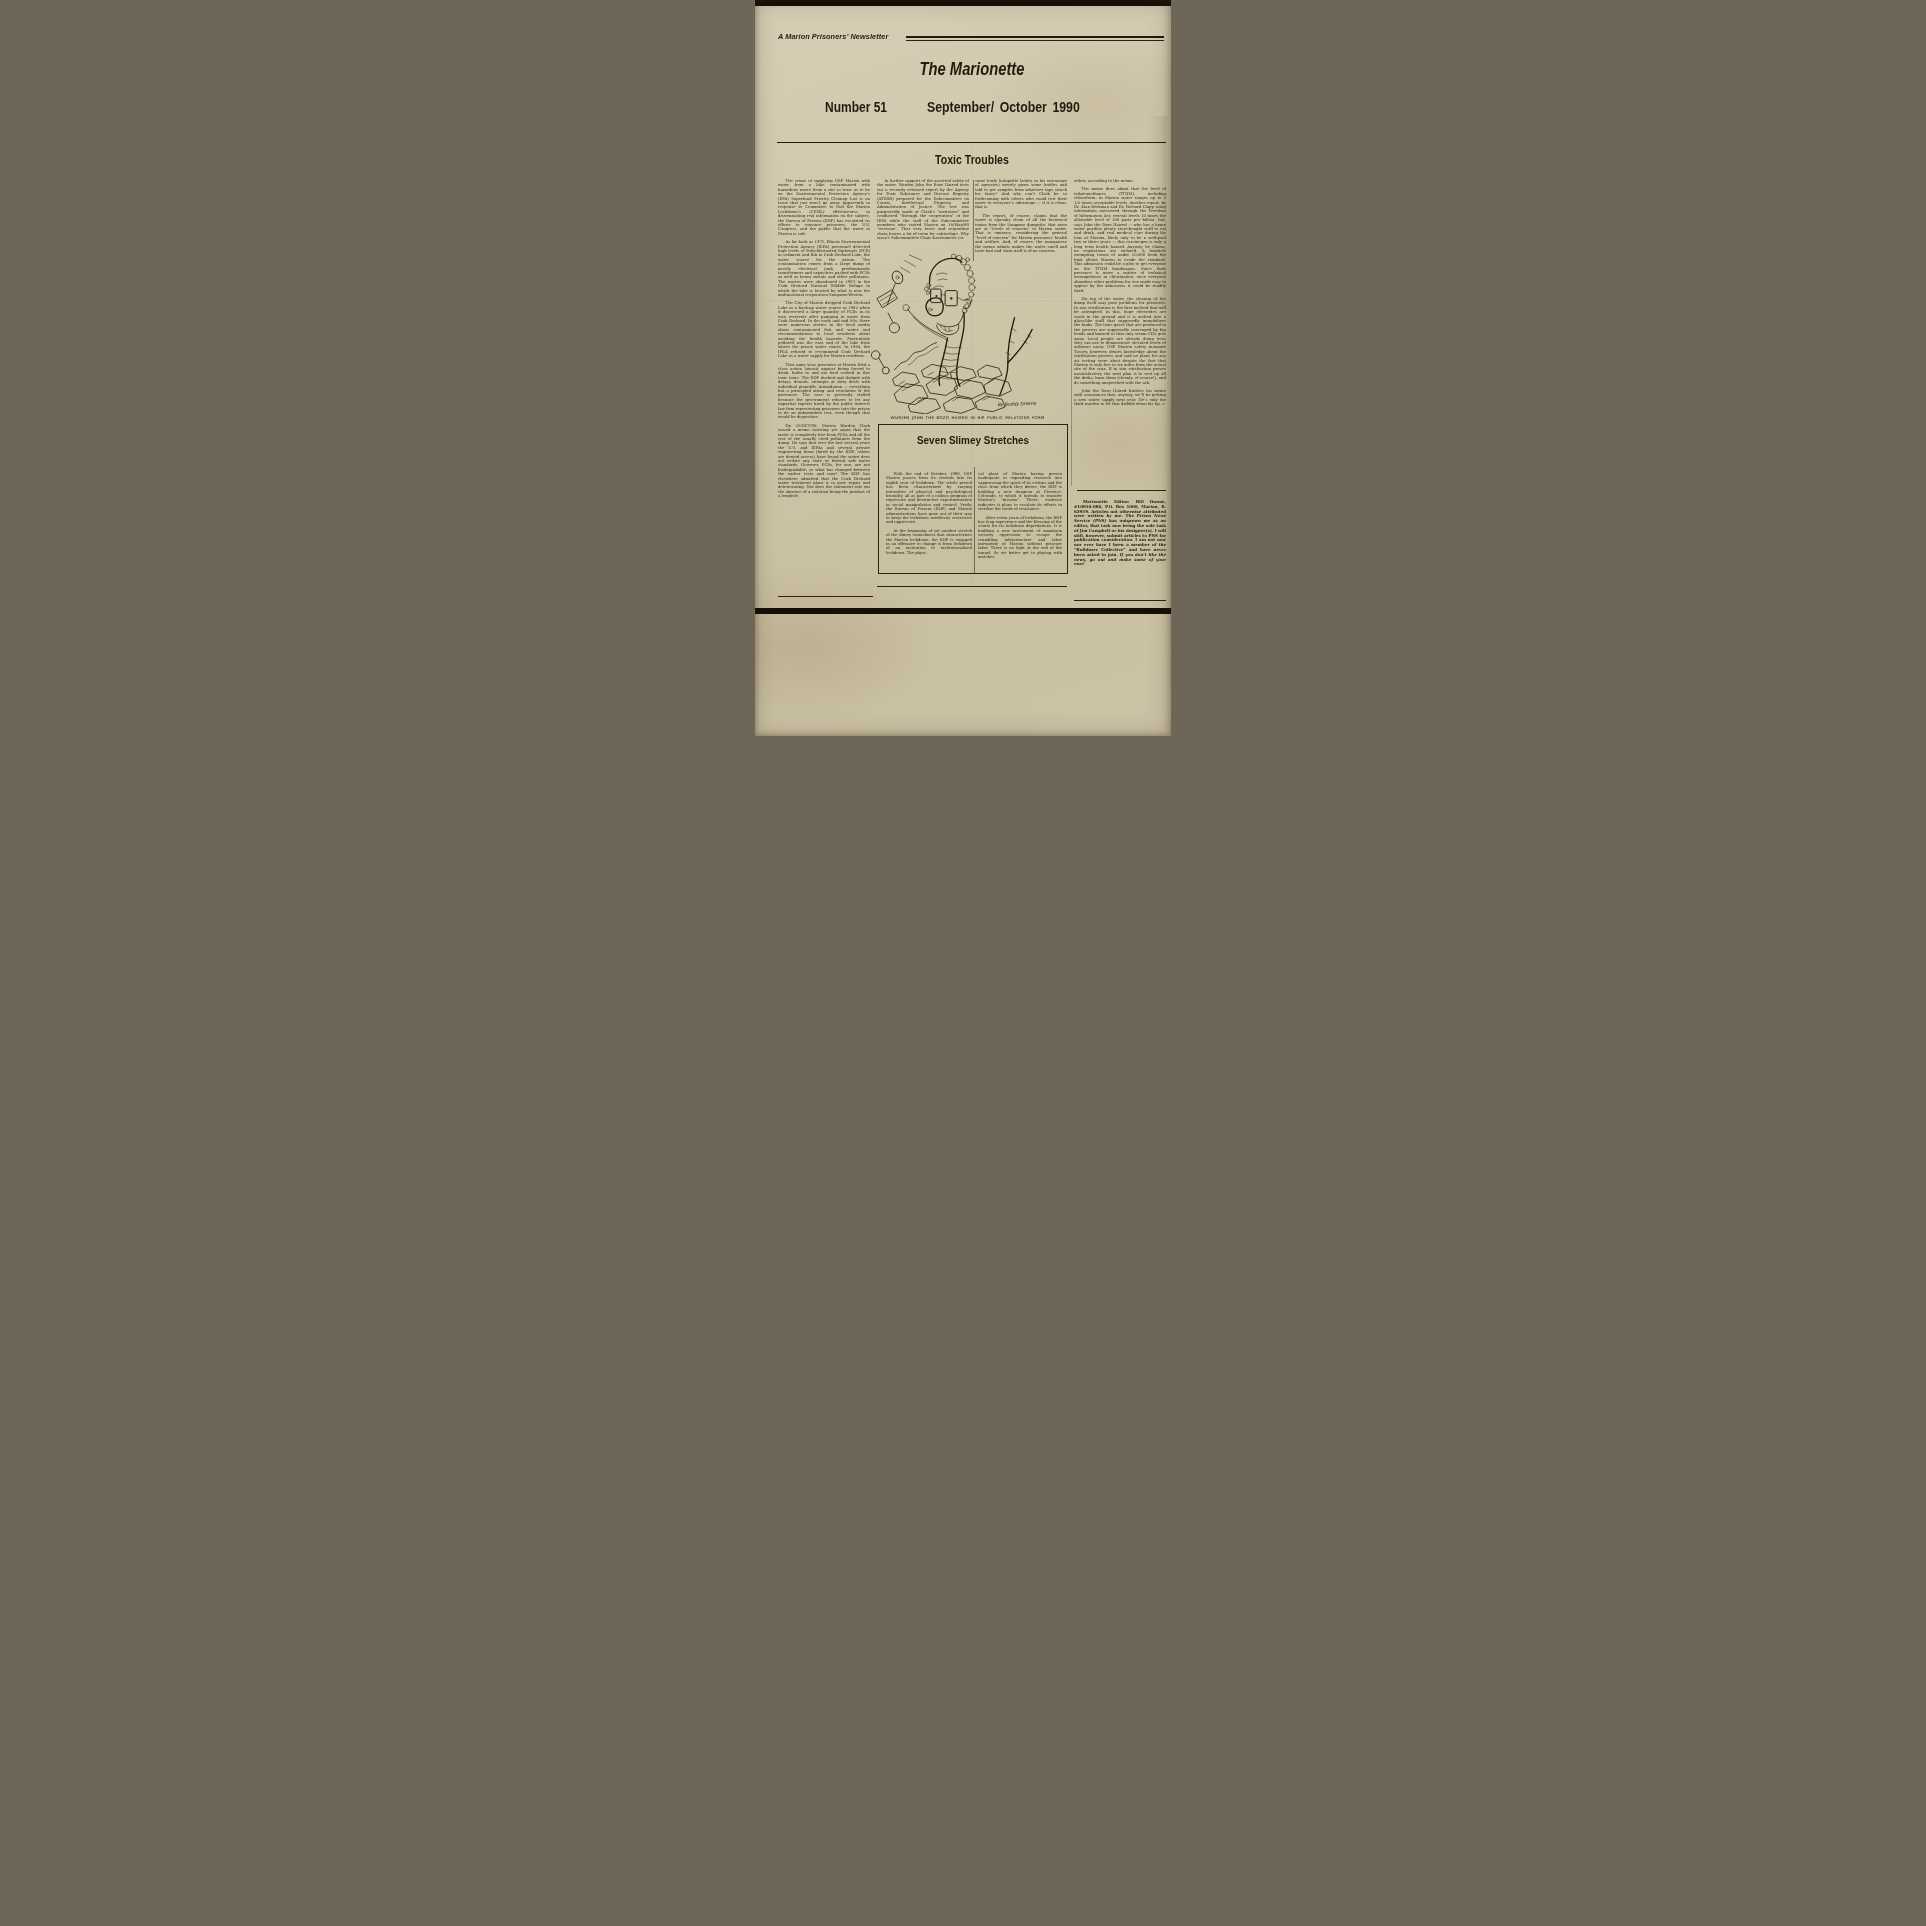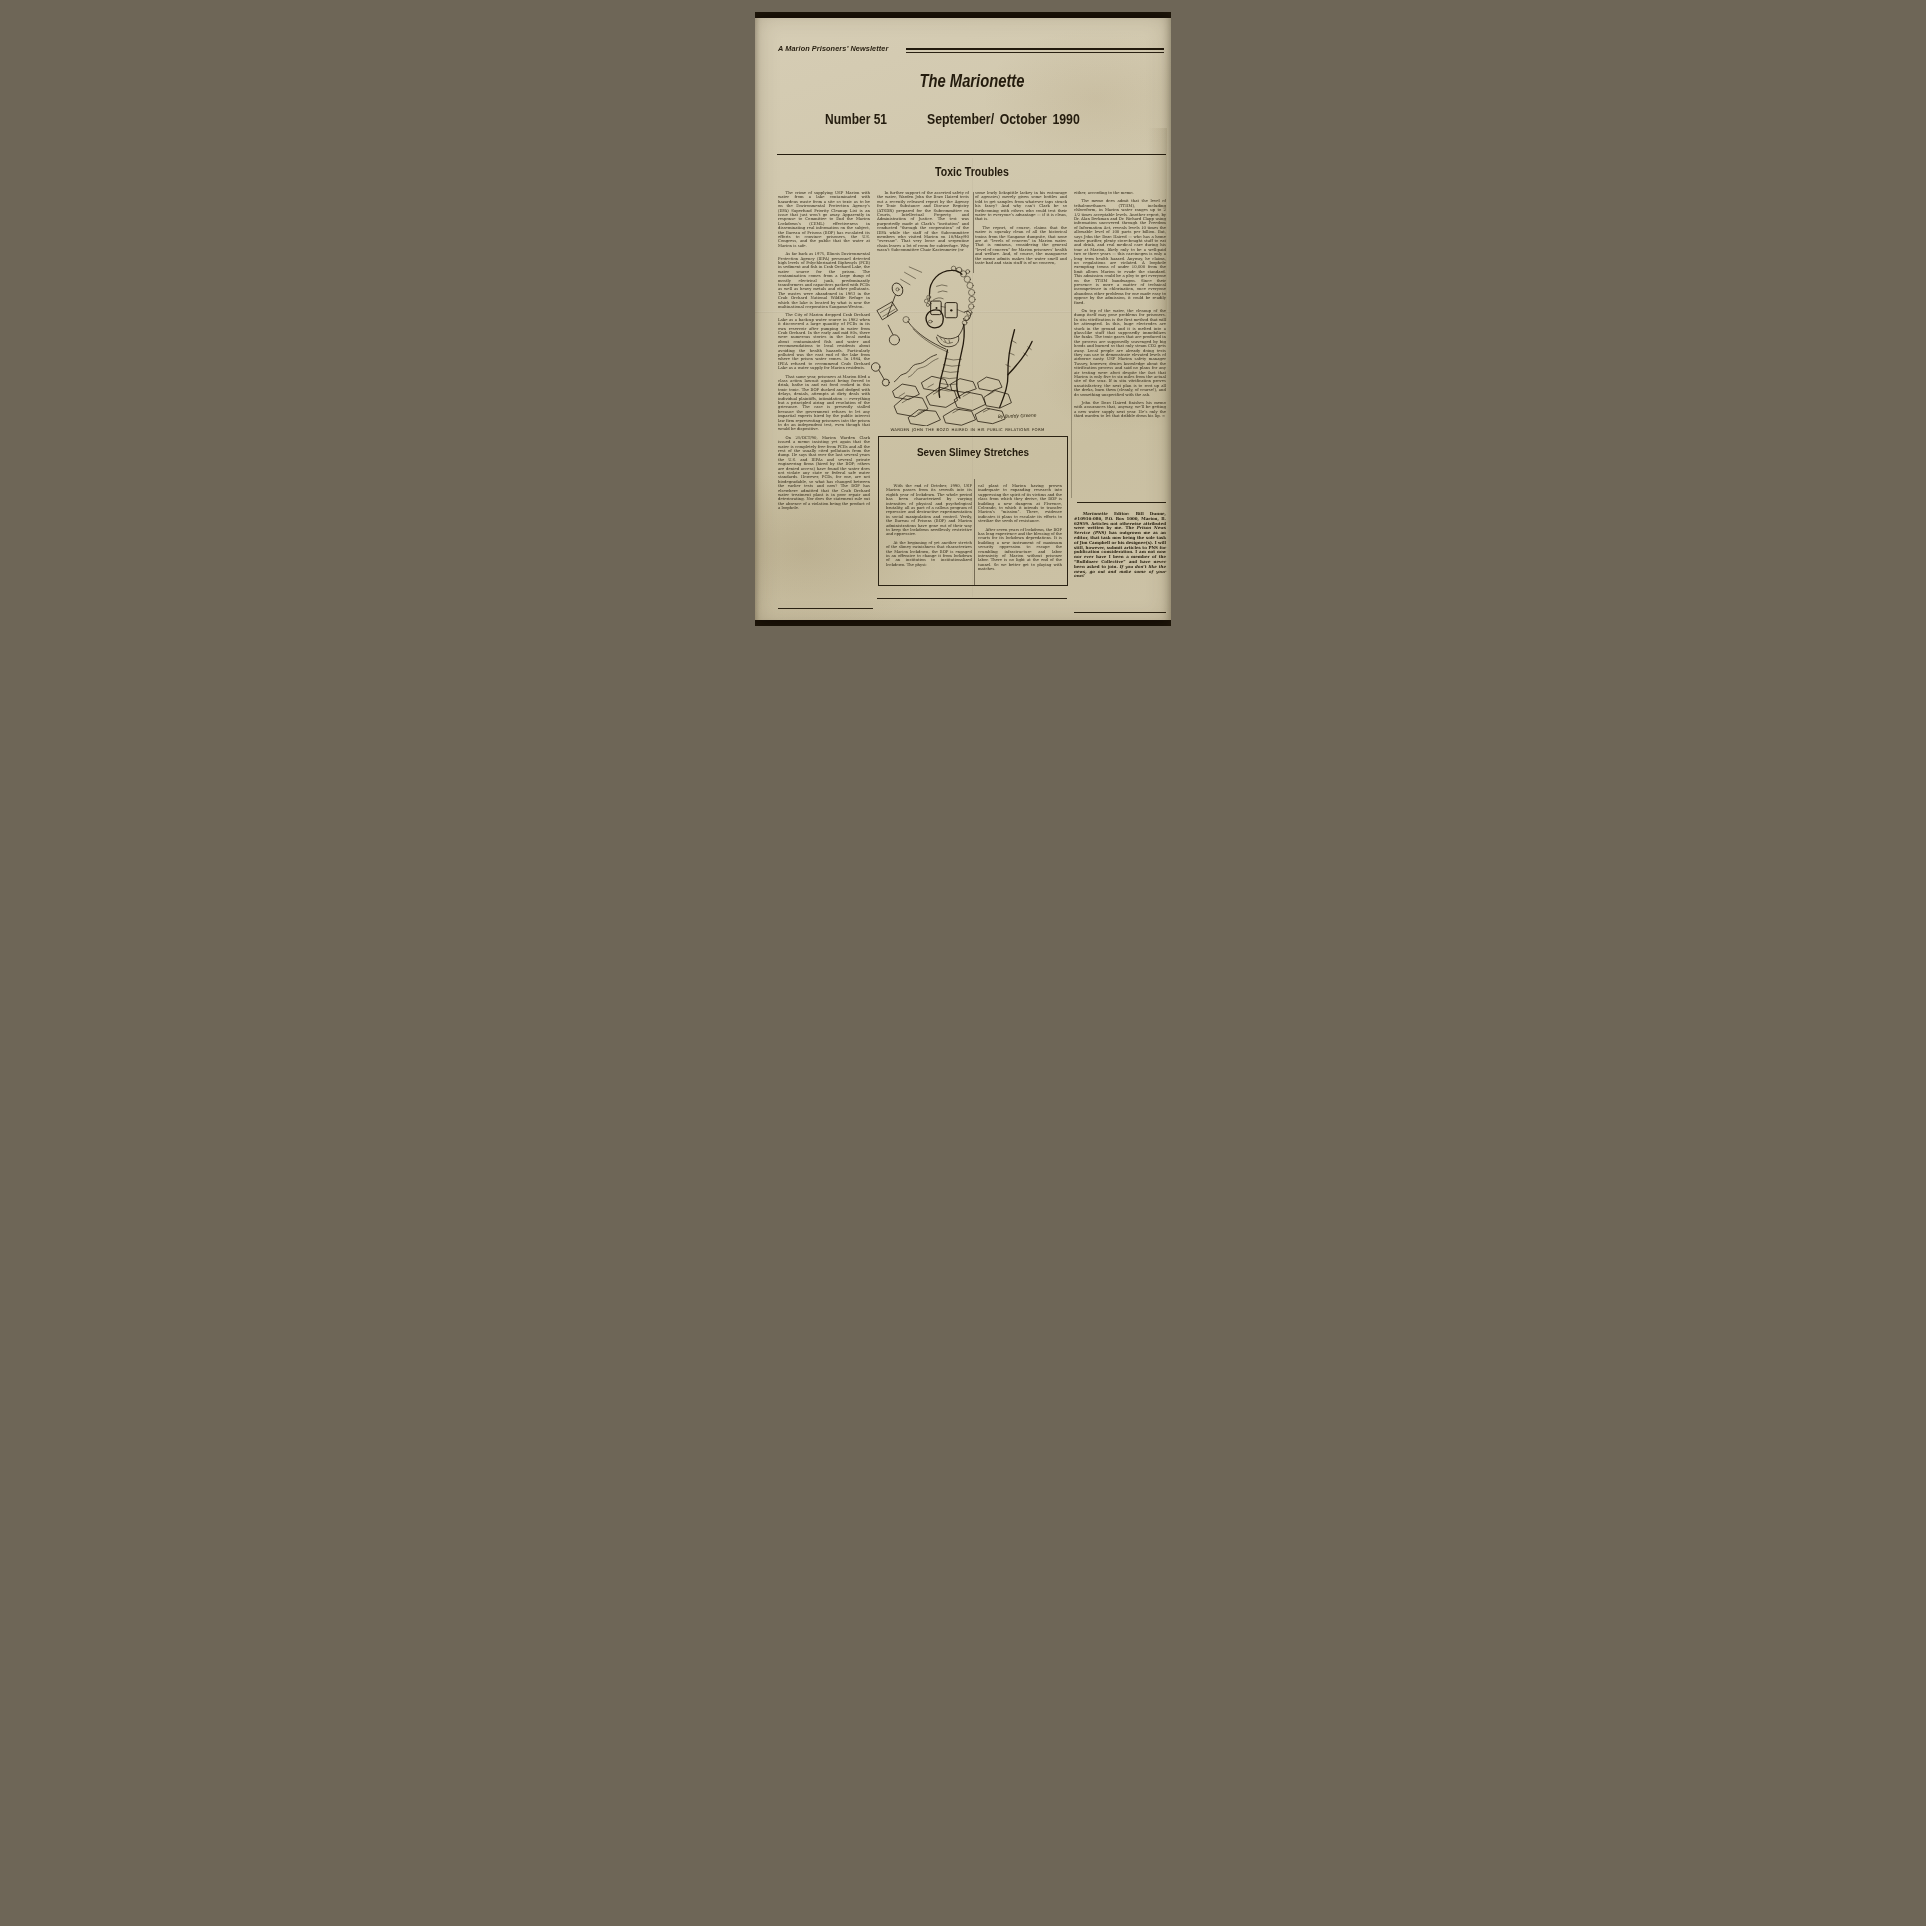--- a/index.html
+++ b/index.html
@@ -1,17 +1,17 @@
 <!DOCTYPE html>
 <html style="font-size:6.2px"><head>
 <meta charset="utf-8">
 <style>
   html,body { margin:0; padding:0; background:#6e6657; }
   .page {
-    position:relative; width:416px; height:614px; margin:12px auto; overflow:hidden;
+    position:relative; width:416px; height:736px; margin:0 auto; overflow:hidden;
     background:
       radial-gradient(ellipse 162px 100px at 82% 14%, rgba(150,128,88,.14), rgba(0,0,0,0) 70%),
       radial-gradient(ellipse 193px 116px at 12% 88%, rgba(120,100,62,.16), rgba(0,0,0,0) 70%),
       radial-gradient(ellipse 116px 77px at 88% 60%, rgba(130,110,70,.10), rgba(0,0,0,0) 70%),
       linear-gradient(163deg, #d6cdb5 0%, #d0c7ac 35%, #c9bfa1 72%, #ccc2a6 100%);
     font-family:"DejaVu Serif", serif; color:#2f2716;
   }
   .page::after { content:""; position:absolute; inset:0; pointer-events:none;
     box-shadow: inset 0 0 23px rgba(60,45,20,.25), inset -2.3px 0 7px rgba(40,30,12,.25), inset 1.5px 0 5.4px rgba(40,30,12,.18); }
   .bar { position:absolute; left:0; width:416px; background:#140e07; }

